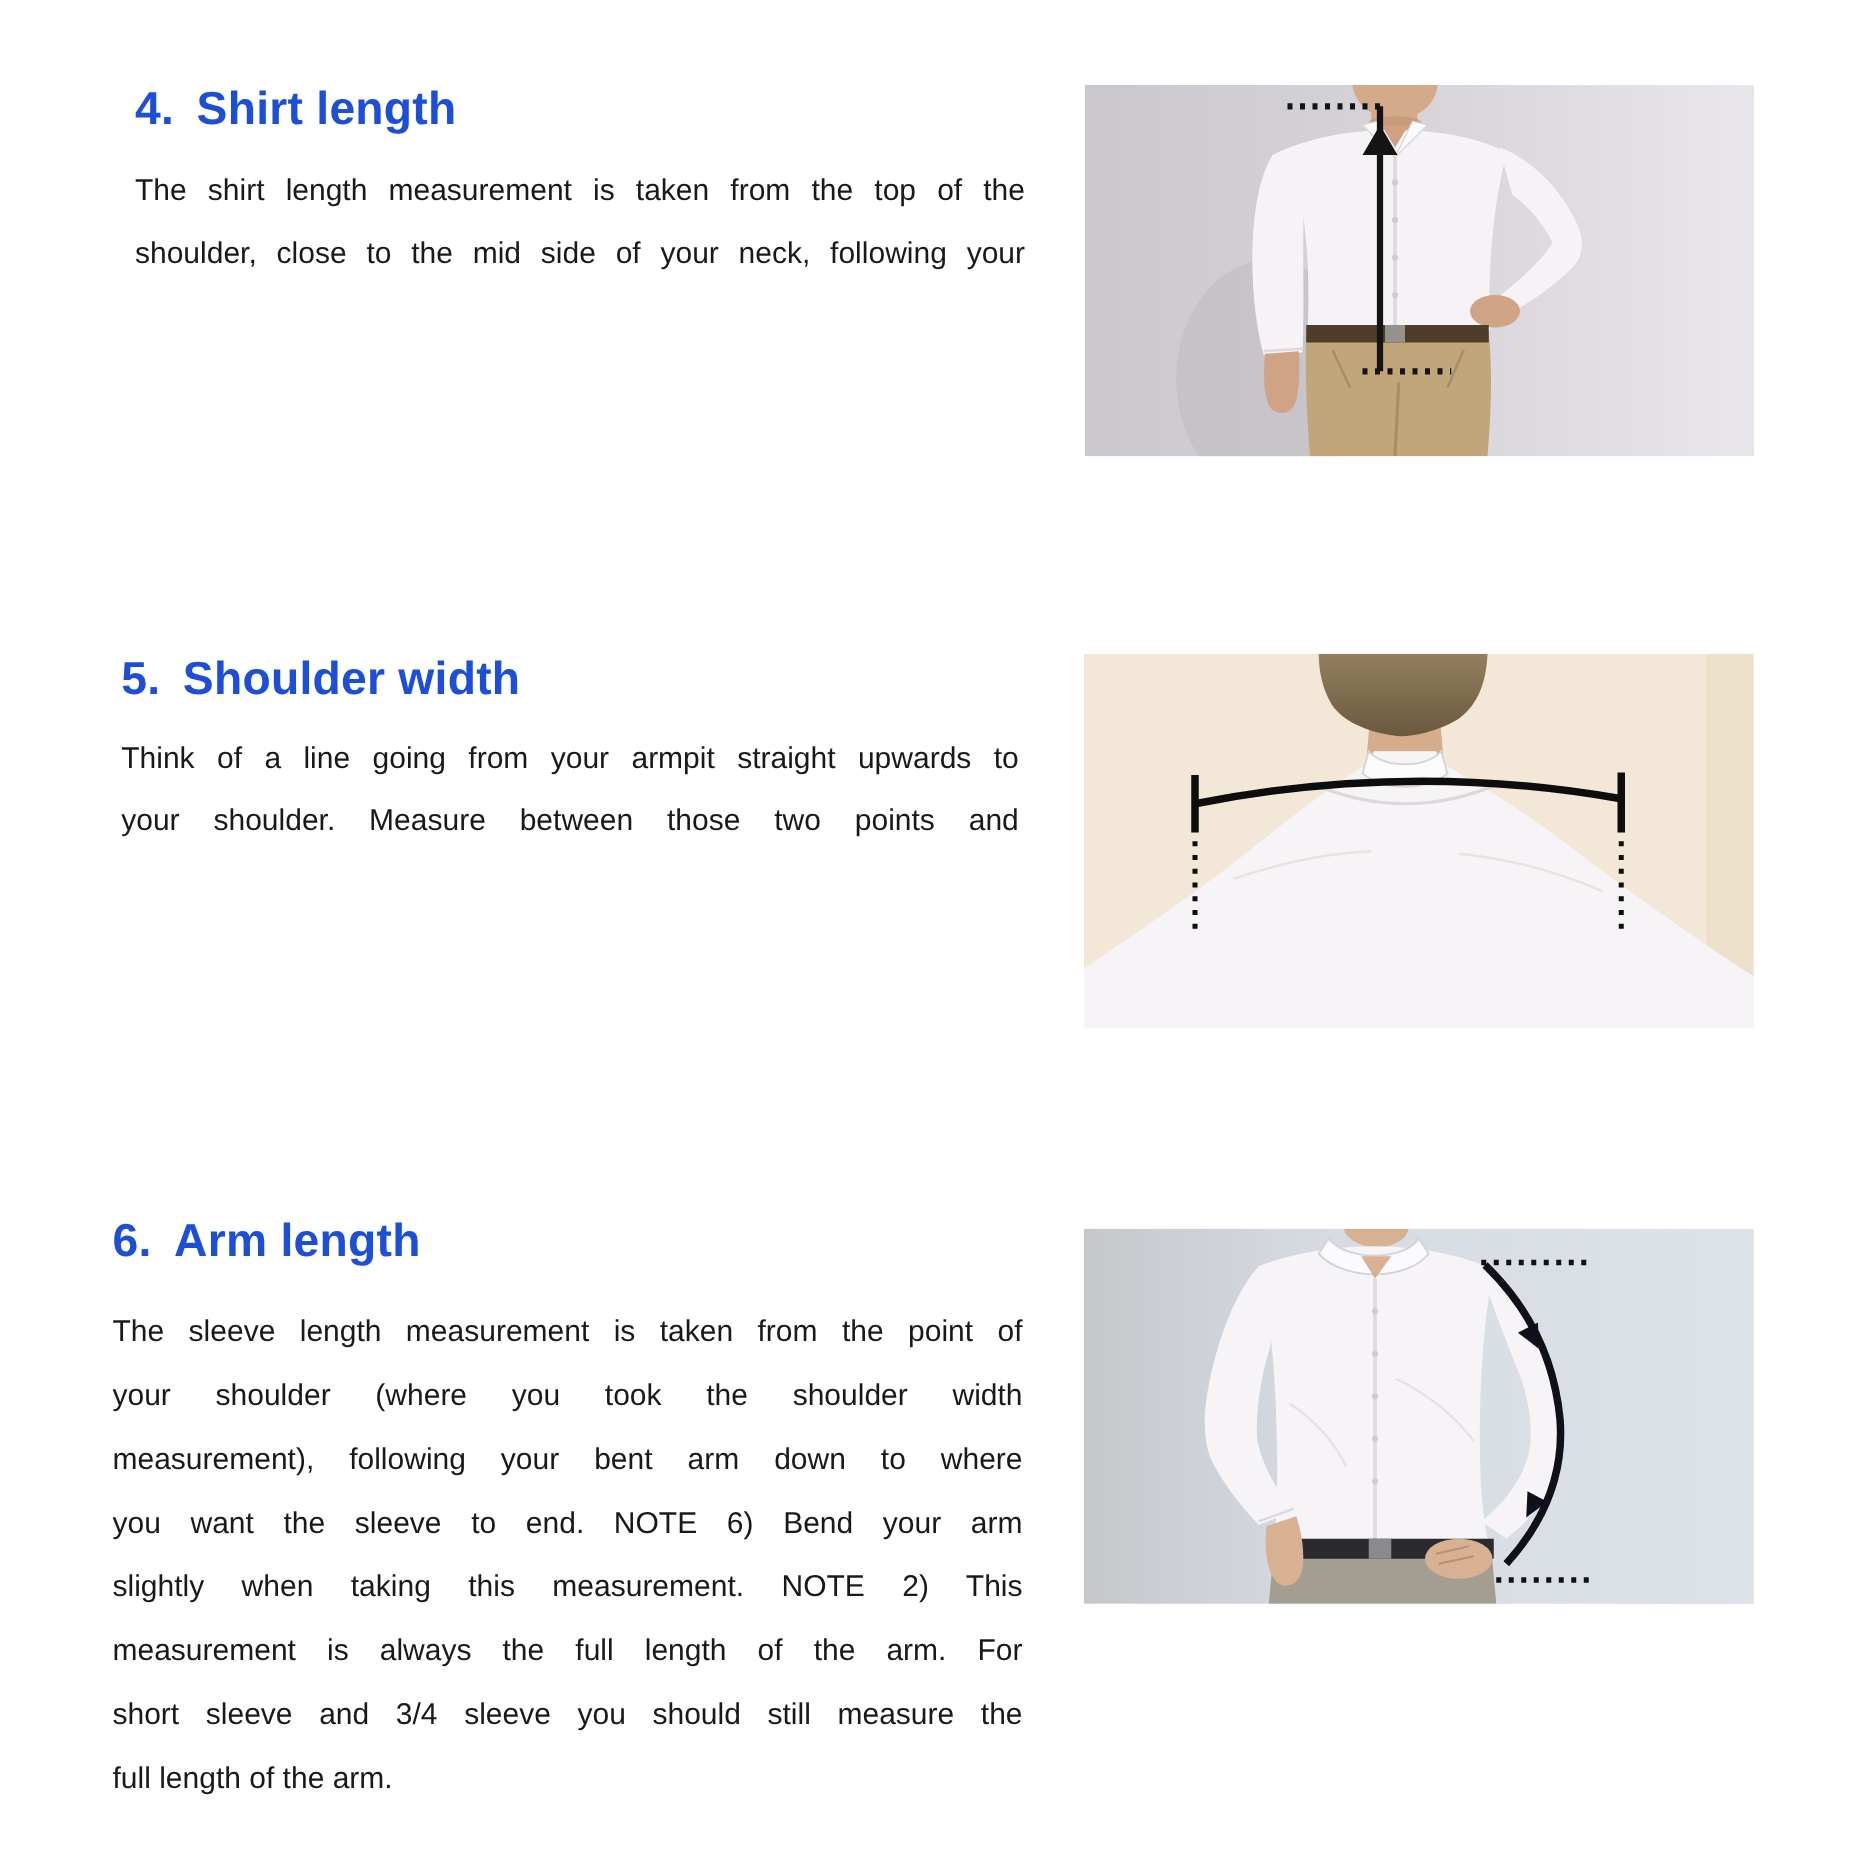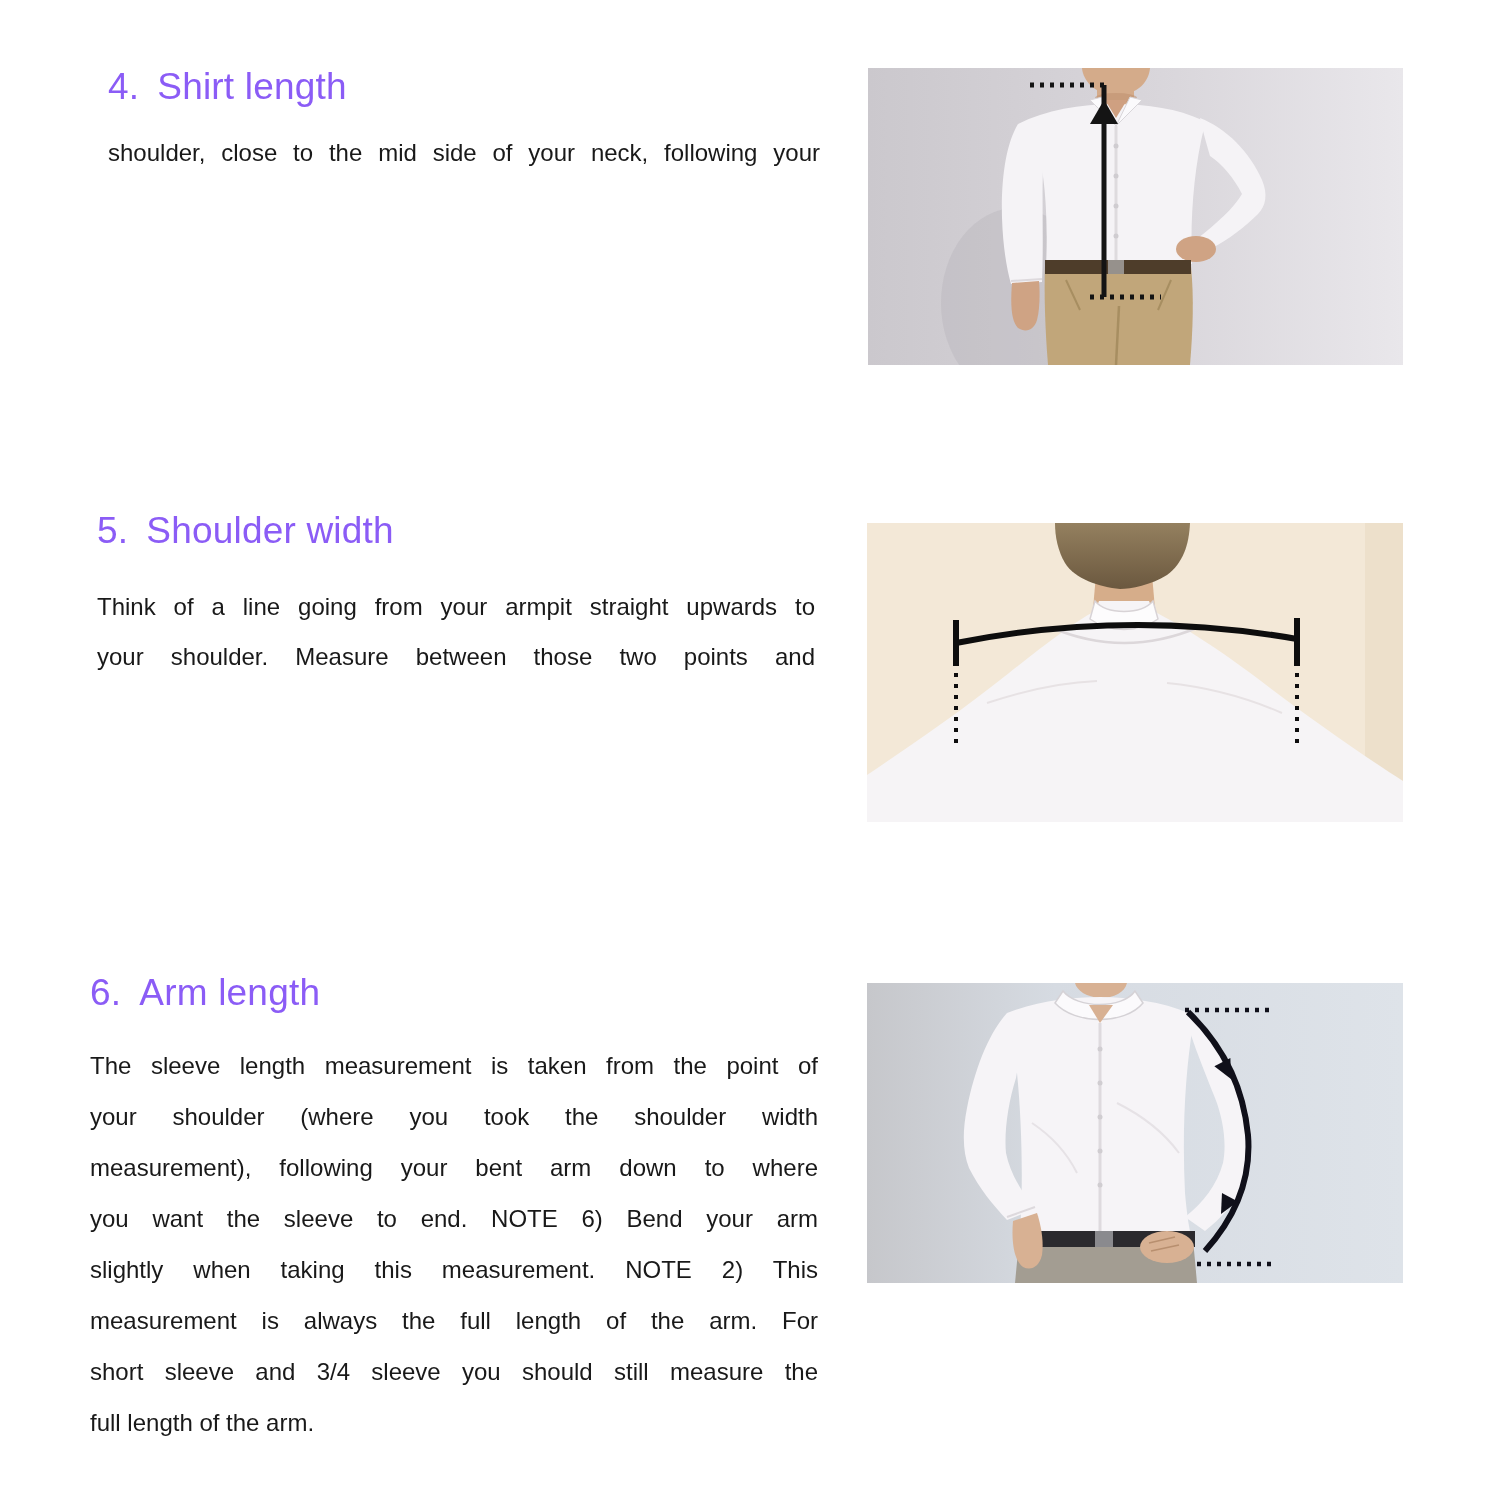--- a/index.html
+++ b/index.html
@@ -3,21 +3,21 @@
 <meta charset="utf-8">
 <style>
   html,body{margin:0;padding:0;background:#ffffff;}
   .page{
     position:relative;width:1500px;height:1500px;background:#ffffff;
     font-family:"Liberation Sans","DejaVu Sans",sans-serif;color:#151515;
     overflow:hidden;margin:0 auto;
   }
   .section-text{position:absolute;}
   h2.sec-heading{
-    margin:0;font-size:37px;font-weight:400;line-height:46px;color:#8b5cf6;
+    margin:0;font-size:37px;font-weight:700;line-height:46px;color:#1d4ed8;
     letter-spacing:0.2px;white-space:nowrap;
   }
   h2.sec-heading .num{display:inline-block;margin-right:18px;}
   .sec-body{position:absolute;font-size:24px;color:#191919;}
   .sec-body .jline{
     text-align:justify;text-align-last:justify;
     height:50px;line-height:50px;white-space:normal;
   }
   .sec-body.lh51 .jline{height:51px;line-height:51px;}
   .sec-body .jline.last{text-align-last:left;}
@@ -28,20 +28,21 @@
 </head>
 <body>
 
 <main class="page">
 
   <section>
     <div class="section-text" style="left:108px;top:64px;width:712px;">
       <h2 class="sec-heading"><span class="num">4.</span><span>Shirt length</span></h2>
     </div>
     <div class="sec-body justify-all" style="left:108px;top:128px;width:712px;">
+        <div class="jline">The shirt length measurement is taken from the top of the</div>
         <div class="jline">shoulder, close to the mid side of your neck, following your</div>
       </div>
 
     <figure class="photo" style="left:868px;top:68px;">
       <svg width="535" height="297" viewBox="0 0 535 297">
         <defs>
           <linearGradient id="bg1" x1="0" y1="0" x2="1" y2="0">
             <stop offset="0" stop-color="#cbc8cd"></stop>
             <stop offset="0.55" stop-color="#d9d6db"></stop>
             <stop offset="1" stop-color="#e9e7eb"></stop>
@@ -90,21 +91,21 @@
           <line x1="162" y1="17" x2="236" y2="17" stroke-width="5" stroke-dasharray="4 6"></line>
           <line x1="236" y1="17" x2="236" y2="229" stroke-width="5"></line>
           <polygon points="236,32 222,56 250,56" fill="#141414" stroke="none"></polygon>
           <line x1="222" y1="229" x2="293" y2="229" stroke-width="5" stroke-dasharray="4 6"></line>
         </g>
       </svg>
     </figure>
   </section>
 
   <section>
-    <div class="section-text" style="left:97px;top:508px;width:718px;">
+    <div class="section-text" style="left:97px;top:520px;width:718px;">
       <h2 class="sec-heading"><span class="num">5.</span><span>Shoulder width</span></h2>
     </div>
     <div class="sec-body" style="left:97px;top:582px;width:718px;">
         <div class="jline">Think of a line going from your armpit straight upwards to</div>
         <div class="jline">your shoulder. Measure between those two points and</div>
       </div>
 
     <figure class="photo" style="left:867px;top:523px;">
       <svg width="536" height="299" viewBox="0 0 536 299">
         <defs>

